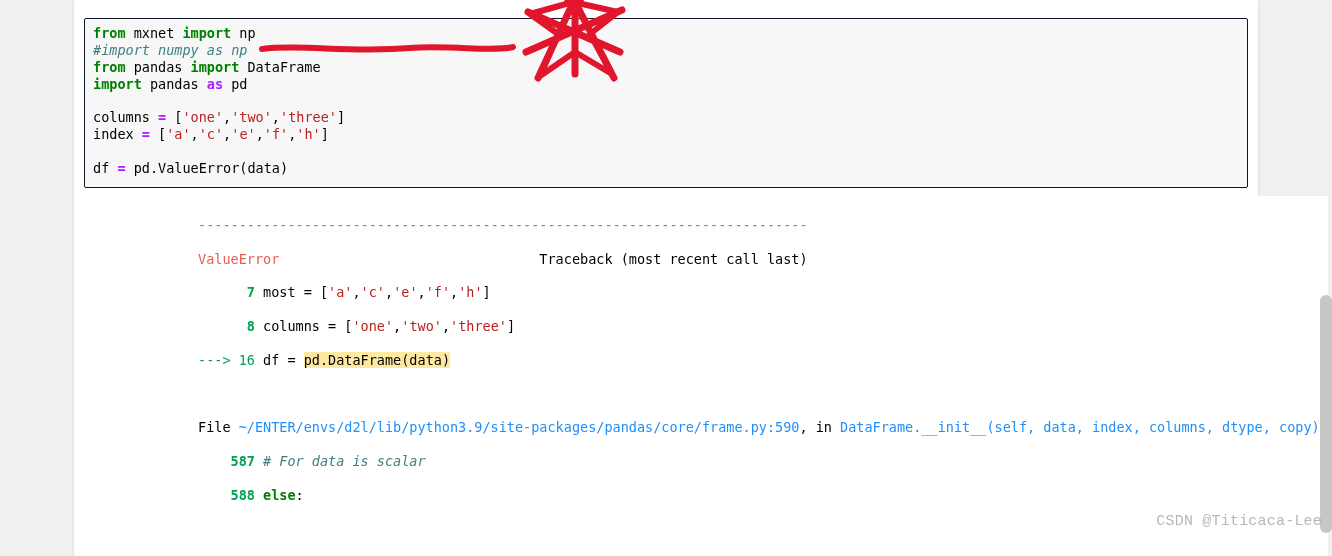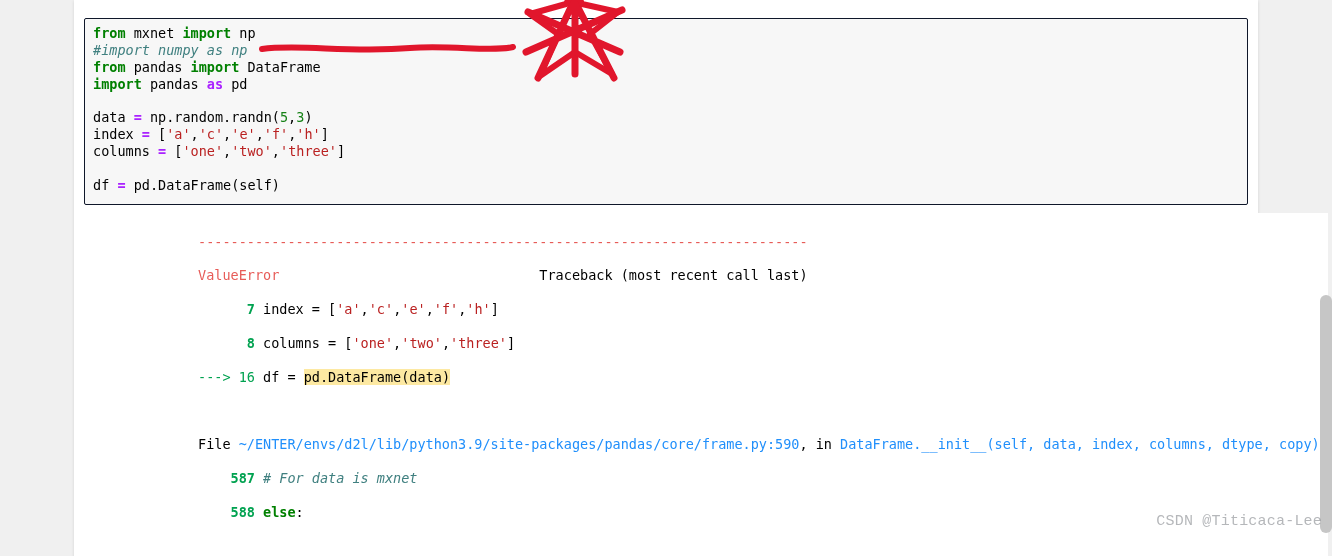--- a/index.html
+++ b/index.html
@@ -133,39 +133,38 @@
       </svg>
     </div>
 
     <div class="cell">
       <div class="input-area">
 <div class="code"><span class="k">from</span><span class="n"> mxnet </span><span class="k">import</span><span class="n"> np</span></div>
 <div class="code"><span class="cmt">#import numpy as np</span></div>
 <div class="code"><span class="k">from</span><span class="n"> pandas </span><span class="k">import</span><span class="n"> DataFrame</span></div>
 <div class="code"><span class="k">import</span><span class="n"> pandas </span><span class="opk">as</span><span class="n"> pd</span></div>
 <div class="code">&nbsp;</div>
-<div class="code"><span class="n">data </span><span class="op">=</span><span class="n"> np.random.randn</span><span class="args-paren">(</span><span class="pnum">5</span><span class="args-paren">,</span><span class="pnum">3</span><span class="args-paren">)</span></div>
+<div class="code"><span class="n">columns </span><span class="op">=</span><span class="n"> [</span><span class="str">'one'</span><span class="n">,</span><span class="str">'two'</span><span class="n">,</span><span class="str">'three'</span><span class="n">]</span></div>
 <div class="code"><span class="n">index </span><span class="op">=</span><span class="n"> [</span><span class="str">'a'</span><span class="n">,</span><span class="str">'c'</span><span class="n">,</span><span class="str">'e'</span><span class="n">,</span><span class="str">'f'</span><span class="n">,</span><span class="str">'h'</span><span class="n">]</span></div>
-<div class="code"><span class="n">columns </span><span class="op">=</span><span class="n"> [</span><span class="str">'one'</span><span class="n">,</span><span class="str">'two'</span><span class="n">,</span><span class="str">'three'</span><span class="n">]</span></div>
 <div class="code">&nbsp;</div>
-<div class="code"><span class="n">df </span><span class="op">=</span><span class="n"> pd.DataFrame(self)</span></div>
+<div class="code"><span class="n">df </span><span class="op">=</span><span class="n"> pd.ValueError(data)</span></div>
       </div>
     </div>
 
     <div class="cell" style="padding-top:2px;">
       <div class="prompt"></div>
       <div class="output-area">
 <div><span class="ansi-red">---------------------------------------------------------------------------</span></div>
 <div><span class="ansi-red">ValueError</span><span>                                Traceback (most recent call last)</span></div>
-<div><span class="dim">      </span><span class="ansi-green bold">7</span><span> index = [</span><span class="str">'a'</span><span>,</span><span class="str">'c'</span><span>,</span><span class="str">'e'</span><span>,</span><span class="str">'f'</span><span>,</span><span class="str">'h'</span><span>]</span></div>
+<div><span class="dim">      </span><span class="ansi-green bold">7</span><span> most = [</span><span class="str">'a'</span><span>,</span><span class="str">'c'</span><span>,</span><span class="str">'e'</span><span>,</span><span class="str">'f'</span><span>,</span><span class="str">'h'</span><span>]</span></div>
 <div><span class="dim">      </span><span class="ansi-green bold">8</span><span> columns = [</span><span class="str">'one'</span><span>,</span><span class="str">'two'</span><span>,</span><span class="str">'three'</span><span>]</span></div>
 <div><span class="ansi-green-n">---&gt; </span><span class="ansi-green-n">16</span><span> df = </span><span class="ansi-yellow-bg"><span>pd</span><span>.</span><span>DataFrame(data)</span></span></div>
 <div>&nbsp;</div>
 <div><span>File </span><span class="ansi-blue-file">~/ENTER/envs/d2l/lib/python3.9/site-packages/pandas/core/frame.py:590</span><span>, in </span><span class="ansi-cyan">DataFrame.__init__</span><span class="ansi-cyan">(self, data, index, columns, dtype, copy)</span></div>
-<div><span class="dim">    </span><span class="ansi-green bold">587</span><span class="cmt"> # For data is mxnet</span></div>
+<div><span class="dim">    </span><span class="ansi-green bold">587</span><span class="cmt"> # For data is scalar</span></div>
 <div><span class="dim">    </span><span class="ansi-green bold">588</span><span> </span><span class="k">else</span><span>:</span></div>
 
 
 
 
 
 
       </div>
     </div>
 

